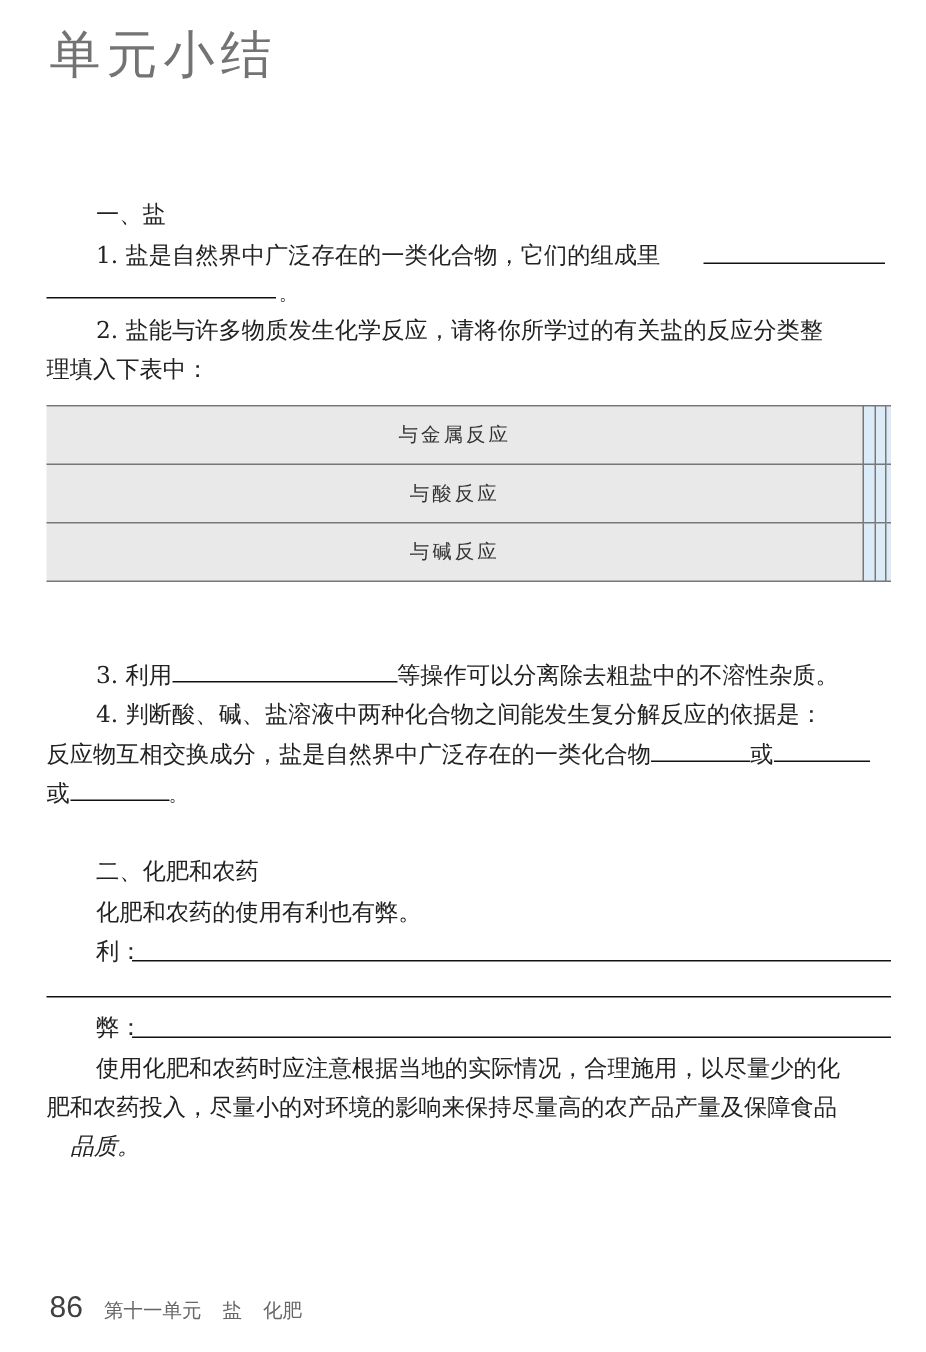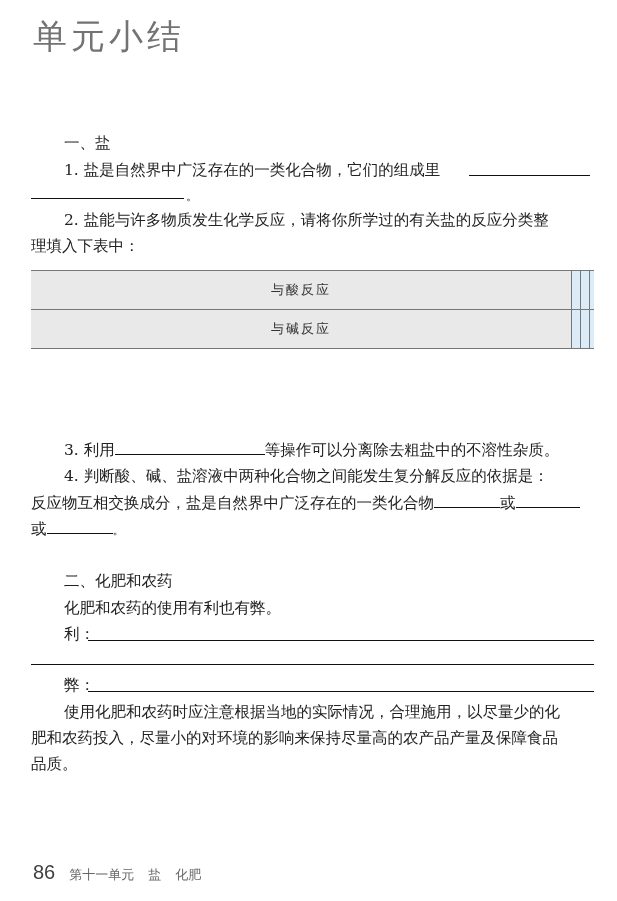--- a/index.html
+++ b/index.html
@@ -49,20 +49,26 @@
 <div class="rule" style="left:469px; top:175px; width:121px;"></div>
 <div class="rule" style="left:31px; top:198px; width:153px;"></div>
 <div class="abs line" style="left:186px; top:186px; font-size:12px;">。</div>
 
 <div class="abs line" style="left:64px; top:210px;">2.  盐能与许多物质发生化学反应，请将你所学过的有关盐的反应分类整</div>
 <div class="abs line" style="left:31px; top:236px;">理填入下表中：</div>
 
 <table class="tbl">
   <tbody>
   <tr class="body">
+    <td class="rowlabel">与金属反应</td>
+    <td></td>
+    <td></td>
+    <td></td>
+  </tr>
+  <tr class="body">
     <td class="rowlabel">与酸反应</td>
     <td></td>
     <td></td>
     <td></td>
   </tr>
   <tr class="body">
     <td class="rowlabel">与碱反应</td>
     <td></td>
     <td></td>
     <td></td>
@@ -87,17 +93,17 @@
 
 <div class="abs line" style="left:64px; top:624px;">利：</div>
 <div class="rule" style="left:88px; top:640px; width:506px;"></div>
 <div class="rule" style="left:31px; top:664px; width:563px;"></div>
 
 <div class="abs line" style="left:64px; top:675px;">弊：</div>
 <div class="rule" style="left:88px; top:691px; width:506px;"></div>
 
 <div class="abs line" style="left:64px; top:702px;">使用化肥和农药时应注意根据当地的实际情况，合理施用，以尽量少的化</div>
 <div class="abs line" style="left:31px; top:728px;">肥和农药投入，尽量小的对环境的影响来保持尽量高的农产品产量及保障食品</div>
-<div class="abs line" style="left:31px; top:754px;">品质。</div>
+<div class="abs line" style="left:47px; top:754px;font-style:italic;">品质。</div>
 
 <div class="abs footer">
   <span class="pg">86</span><span class="chap">第十一单元</span><span class="chap">盐</span><span>化肥</span>
 </div>
 
 </body></html>

